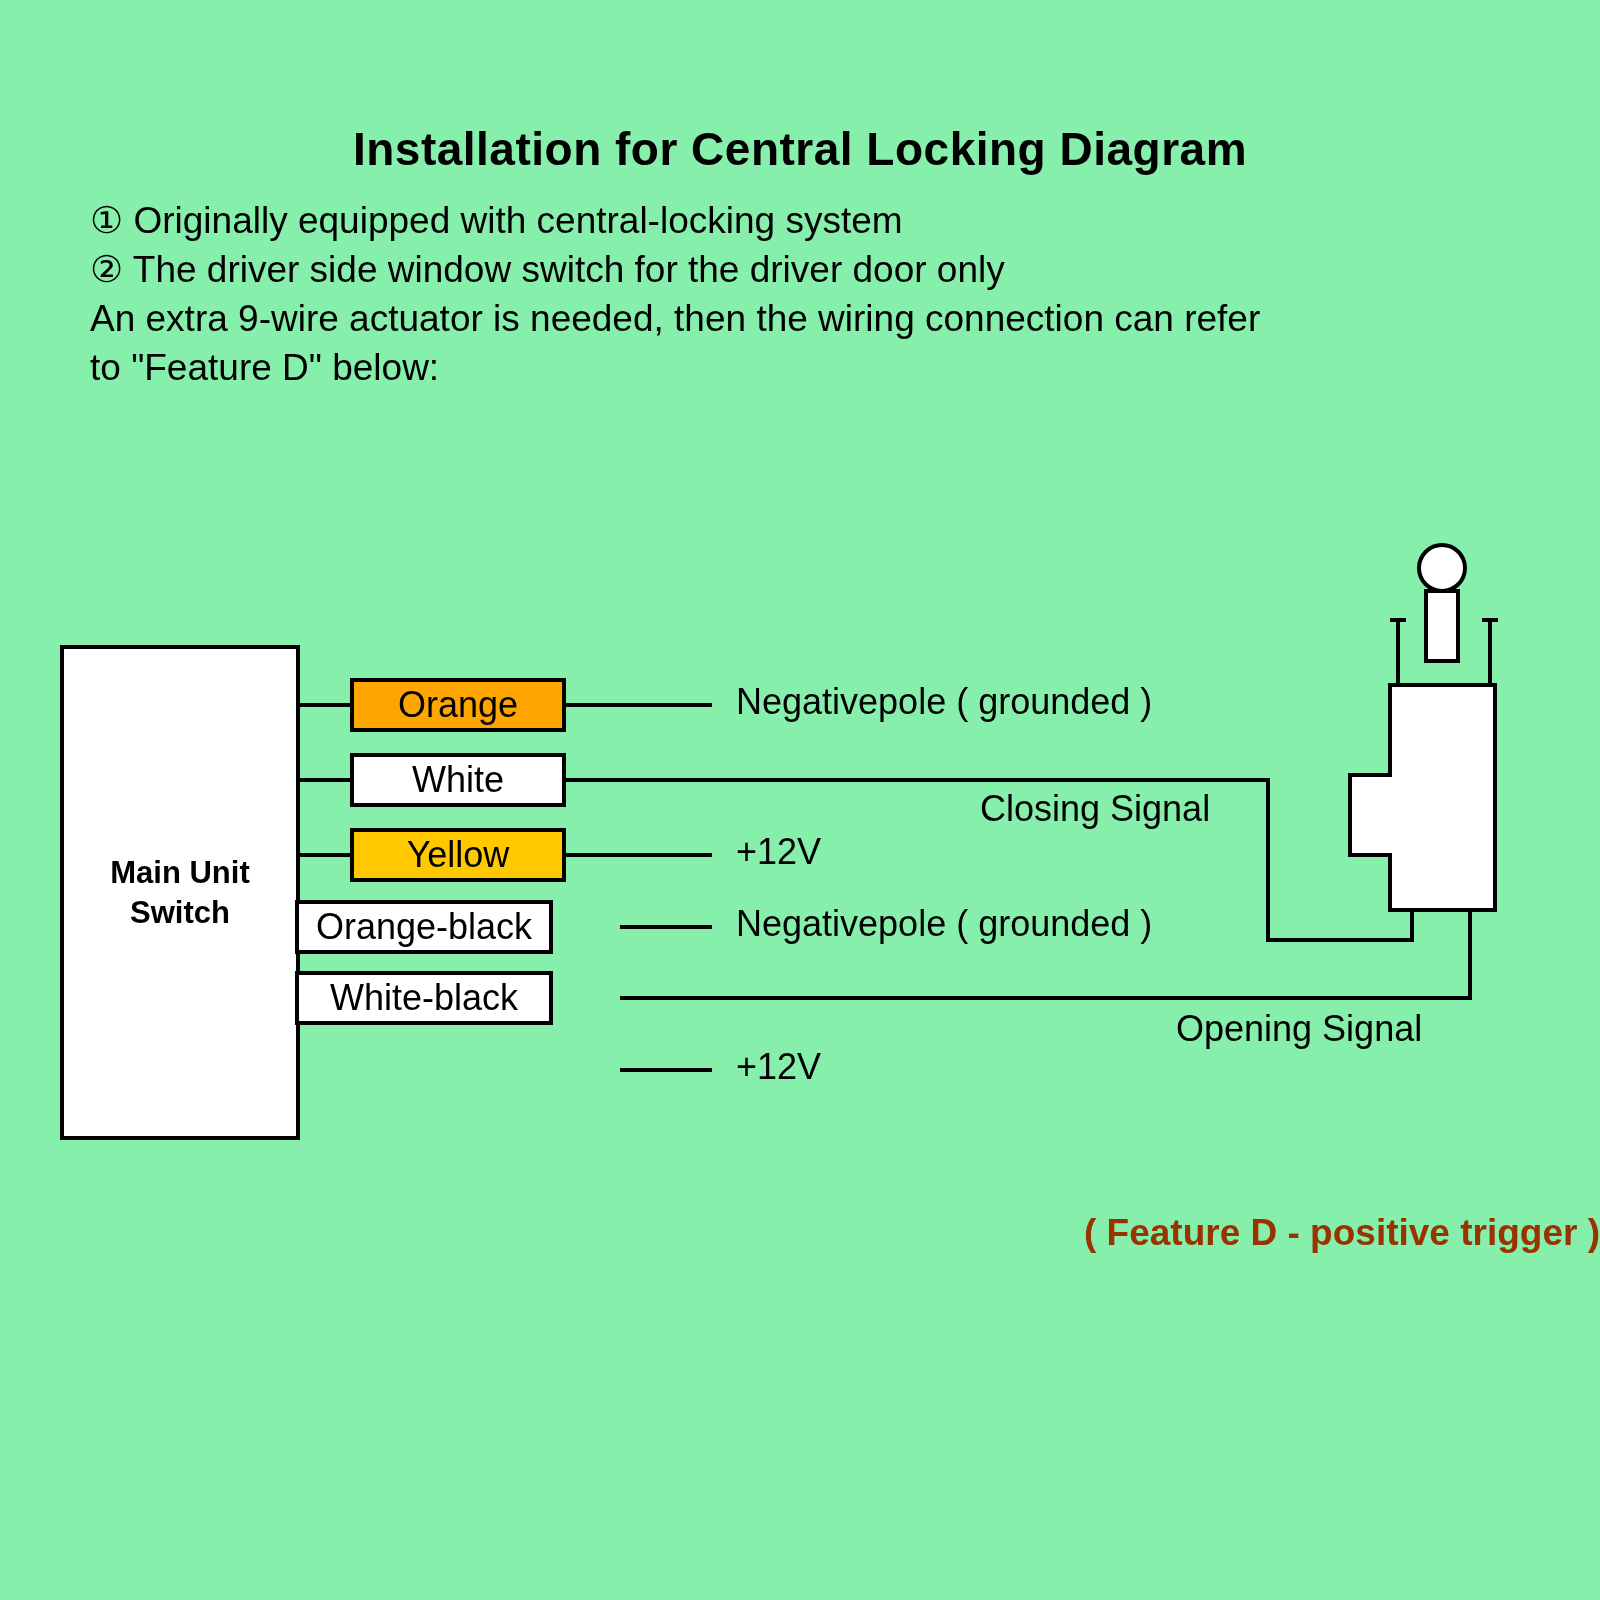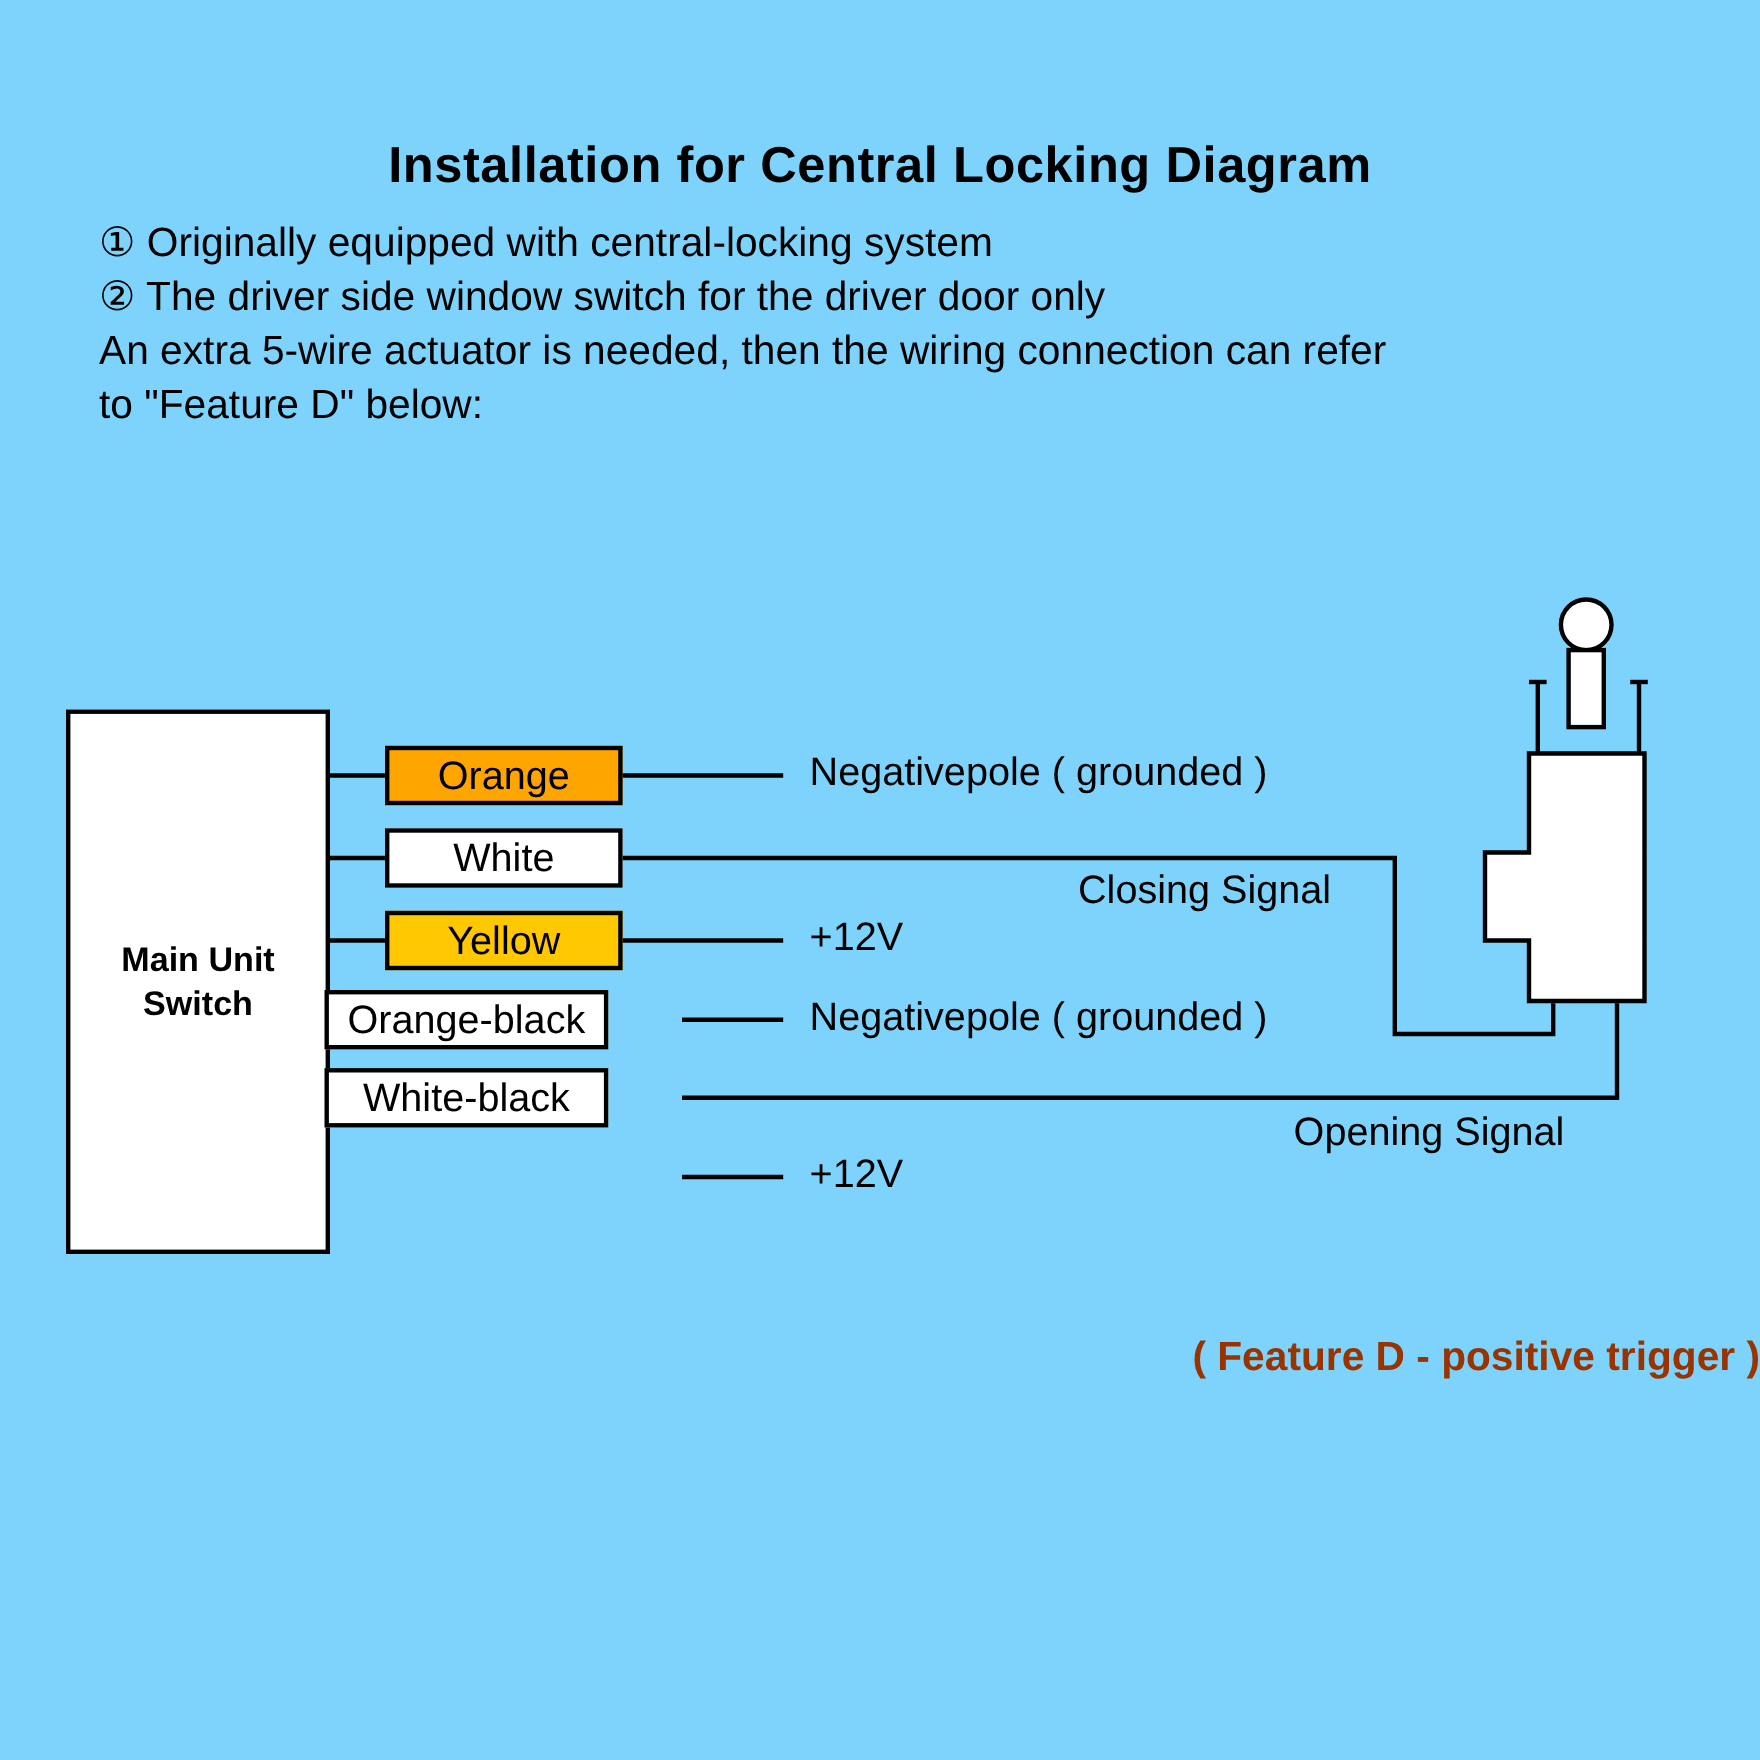--- a/index.html
+++ b/index.html
@@ -1,20 +1,20 @@
 <!DOCTYPE html>
 <html><head>
 <meta charset="utf-8">
 <style>
   html, body { margin: 0; padding: 0; background: #ffffff; }
   .page {
     position: relative;
     width: 1600px;
     height: 1600px;
-    background: #7dd3fc;
+    background: #86efac;
     font-family: "Liberation Sans", "DejaVu Sans", sans-serif;
     color: #000000;
     overflow: hidden;
   }
   .title {
     position: absolute;
     top: 122px; left: 0; width: 100%;
     text-align: center;
     font-size: 46px;
     font-weight: bold;
@@ -104,21 +104,21 @@
       <line x1="1398" y1="620" x2="1398" y2="685"></line>
       <line x1="1490" y1="620" x2="1490" y2="685"></line>
       <path d="M1390,685 H1495 V910 H1390 V855 H1350 V775 H1390 Z"></path>
     </g>
   </svg>
 
   <div class="title">Installation for Central Locking Diagram</div>
   <div class="notes">
     <div>① Originally equipped with central-locking system</div>
     <div>② The driver side window switch for the driver door only</div>
-    <div>An extra 5-wire actuator is needed, then the wiring connection can refer</div>
+    <div>An extra 9-wire actuator is needed, then the wiring connection can refer</div>
     <div>to "Feature D" below:</div>
   </div>
 
   <div class="main-unit-box">
     <div>Main Unit</div>
     <div>Switch</div>
   </div>
 
   <div class="wire-box narrow" style="top: 678px; background-color: rgb(255, 165, 0);">Orange</div>
   <div class="wire-box narrow" style="top: 753px; background-color: rgb(255, 255, 255);">White</div>

